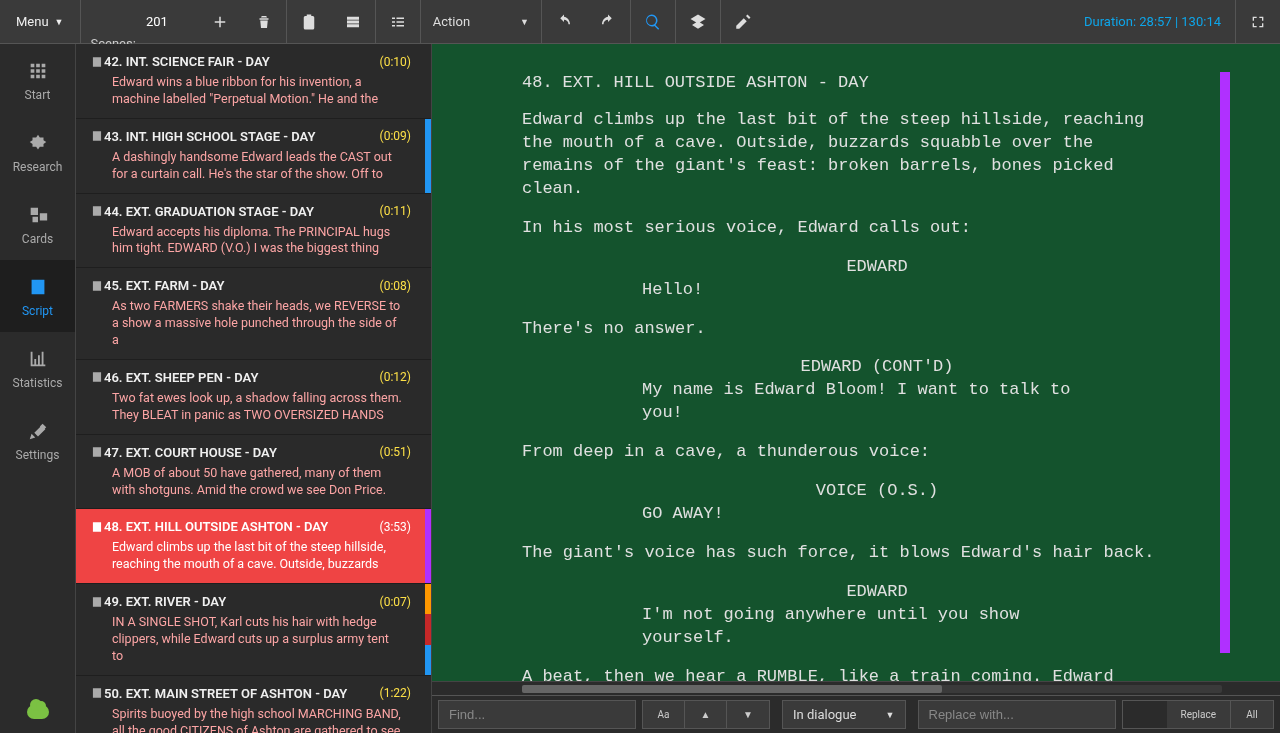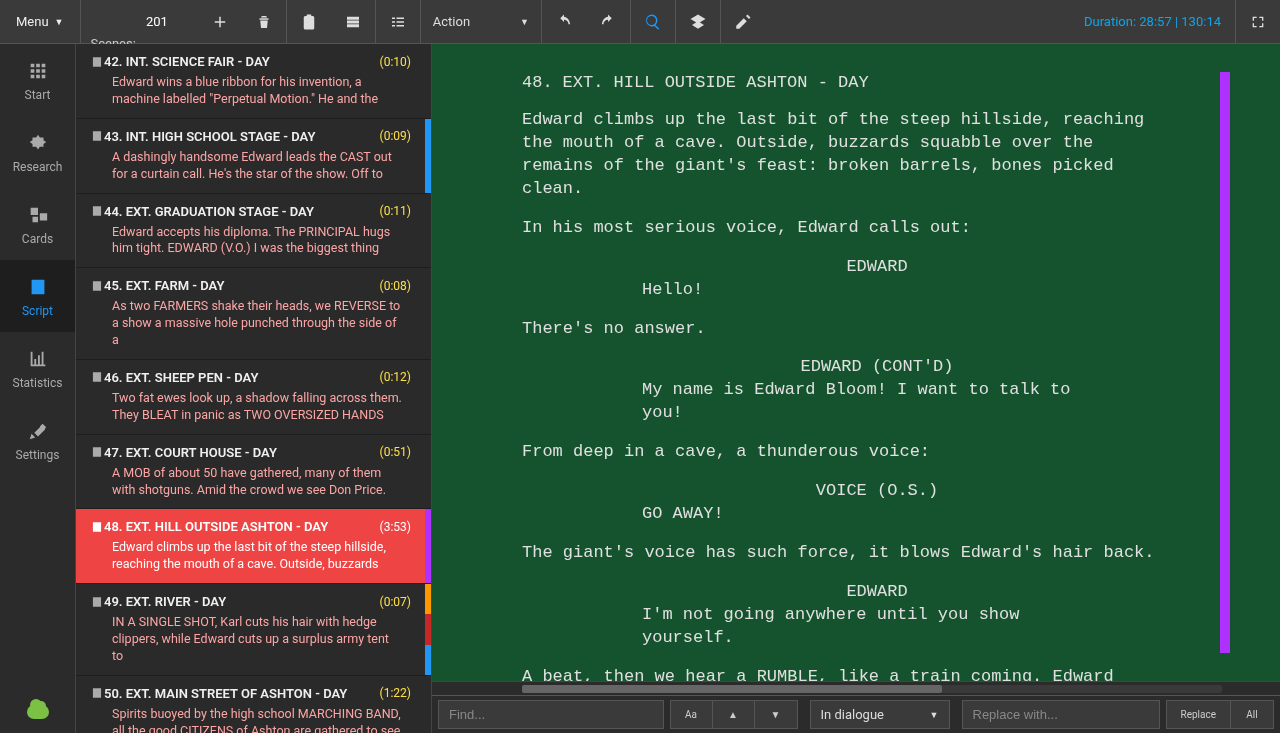--- a/index.html
+++ b/index.html
@@ -113,21 +113,21 @@
   flex: 1; background:#3a3a3a; border:1px solid #555; margin:4px 0 4px 6px;
   padding: 0 10px; color:#ddd; font-size:13px;
 }
 .find-input::placeholder { color:#888; }
 .find-seg { display:flex; margin:4px 6px; border:1px solid #555;}
 .find-btn {
   width: 42px; background:#3a3a3a; display:flex;align-items:center;justify-content:center;
   cursor:pointer; color:#ccc; border-right:1px solid #555; font-size:10px;
 }
 .find-btn:last-child { border-right:none; }
-.find-btn.wide { width:auto; padding:6px 14px; }
+.find-btn.wide { width:auto; padding:6px 14px;margin-left:44px; }
 .find-sel { width: 140px; background:#3a3a3a; display:flex;align-items:center;justify-content:space-between;
   padding:0 10px; cursor:pointer; border:1px solid #555; margin:4px 6px;}
 .find-sel .tri { font-size:9px; }
 </style>
 </head>
 <body>
 
 <div class="app">
   <div class="topbar">
     <div class="topbar-left">

